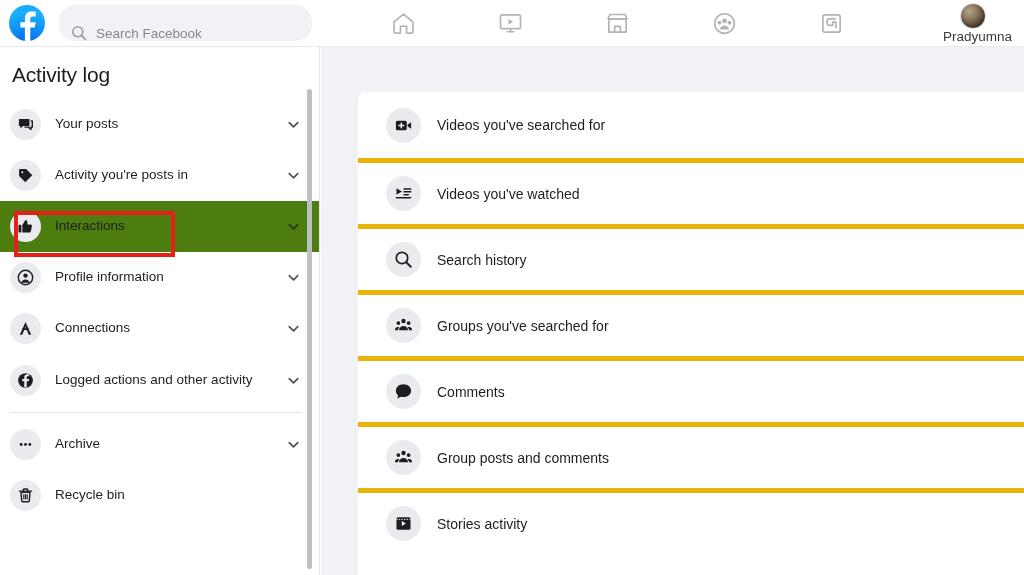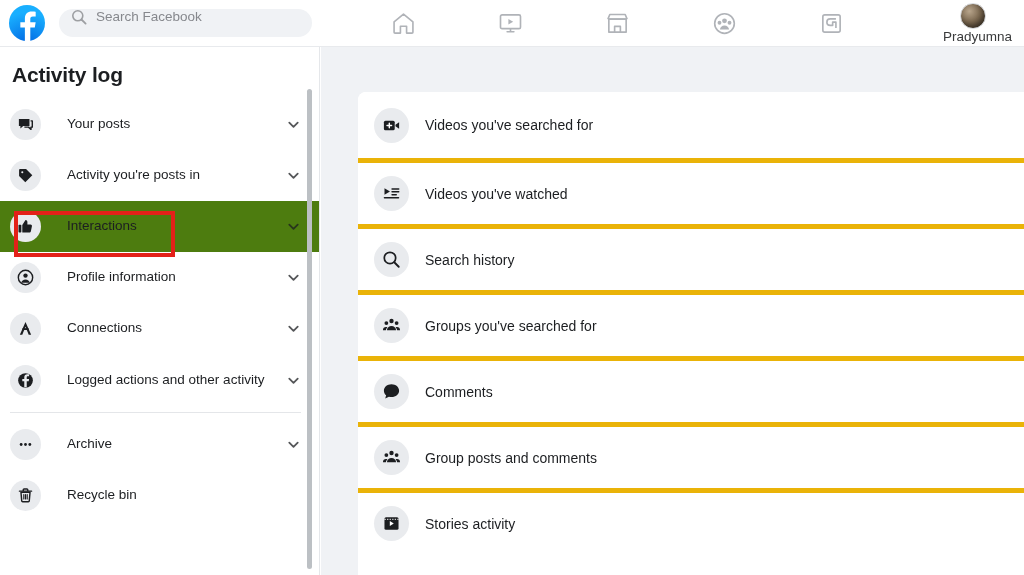--- a/index.html
+++ b/index.html
@@ -20,23 +20,23 @@
     display: flex; align-items: center;
     z-index: 30;
   }
   .hdr-left { display: flex; align-items: center; padding-left: 9px; }
   .fb-logo { width: 36px; height: 36px; border-radius: 50%; flex: 0 0 auto;
              background: radial-gradient(circle at 50% 115%, #0062e0 0%, #19afff 75%);
              display: flex; align-items: center; justify-content: center; }
   .fb-logo svg { display: block; }
   .search-pill {
     margin-left: 14px;
-    width: 253px; height: 28px;
+    width: 253px; height: 36px;
     background: #f0f2f5; border-radius: 16px;
-    display: flex; align-items: flex-start; padding: 0 12px;
+    display: flex; align-items: flex-end; padding: 0 12px;
     border: none; outline: none;
   }
   .search-pill .sicon { width: 16px; height: 16px; flex: 0 0 auto; opacity: .55; }
   .search-ph { font-size: 13.5px; color: #86888d; margin-left: 9px; white-space: nowrap; }
 
   .hdr-nav { display: flex; align-items: center; gap: 0; margin-left: 38px; }
   .nav-btn {
     width: 107px; height: 45px;
     display: flex; align-items: center; justify-content: center;
     background: transparent; border: none; cursor: pointer;
@@ -54,40 +54,40 @@
 
   
   .sidebar {
     position: absolute; top: 47px; left: 0;
     width: 320px; height: 528px;
     background: #ffffff;
     border-right: 1px solid #e5e7ea;
     overflow: hidden;
   }
   .side-title {
-    font-size: 21px; font-weight: bold; color: #1c1e21;
+    font-size: 21px; font-weight: normal; color: #1c1e21;
     padding: 16px 0 0 12px; letter-spacing: -0.2px;
   }
   .side-list { margin-top: 12px; position: relative; }
   .side-row {
     position: relative;
     display: flex; align-items: center;
     height: 51px; padding: 0 18px 0 10px;
     cursor: pointer; background: transparent;
   }
   .side-row.tall { height: 52px; }
   .side-row.selected { background: #4d7c0f; }
   .ic-circle {
     width: 31px; height: 31px; border-radius: 50%;
     background: #e9ebee; flex: 0 0 auto;
     display: flex; align-items: center; justify-content: center;
   }
   .ic-circle svg { display: block; }
   .side-label {
-    font-size: 13.5px; color: #1c1e21; margin-left: 26px;
+    font-size: 13.5px; color: #1c1e21; margin-left: 14px;
     line-height: 16.5px; flex: 1 1 auto; padding-right: 6px;
   }
   .chev { width: 15px; height: 15px; flex: 0 0 auto; opacity: .75; }
   .side-div { height: 1px; background: #e4e6e9; margin: 6px 18px 6px 10px; }
 
   .side-scroll {
     position: absolute; top: 42px; left: 307px;
     width: 5px; height: 480px;
     background: #bcc0c4; border-radius: 3px;
   }
@@ -100,21 +100,21 @@
   }
   .card {
     position: absolute; top: 45px; left: 37px;
     width: 666px; min-height: 483px;
     background: #ffffff;
     border-radius: 8px 0 0 0;
     overflow: hidden;
   }
   .main-row {
     display: flex; align-items: center;
-    height: 66px; padding: 0 16px;
+    height: 66px; padding: 0 28px;
     cursor: pointer; background: #fff;
   }
   .main-row + .main-row { border-top: 5px solid #eab308; }
   .m-ic {
     width: 35px; height: 35px; border-radius: 50%;
     background: #e9ebee; flex: 0 0 auto;
     display: flex; align-items: center; justify-content: center;
   }
   .m-ic svg { display: block; }
   .m-label { font-size: 14px; color: #1c1e21; margin-left: 16px; }

